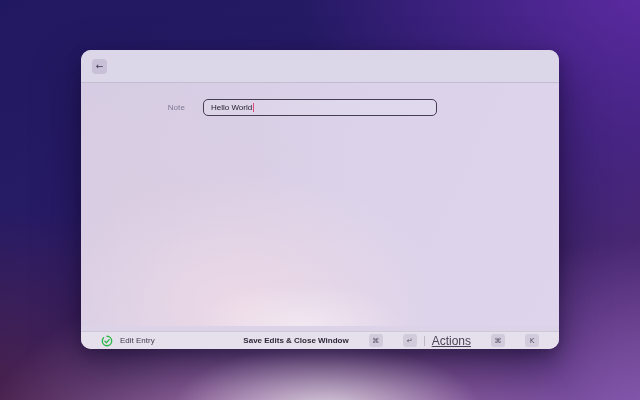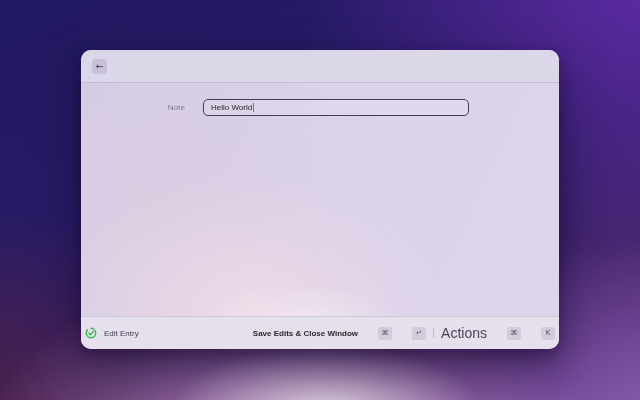--- a/index.html
+++ b/index.html
@@ -44,40 +44,40 @@
       radial-gradient(ellipse 280px 190px at 34% 92%, #ecd9e6, rgba(236,217,230,0) 70%),
       radial-gradient(ellipse 300px 220px at 12% 45%, #d9cde2, rgba(217,205,226,0) 75%),
       linear-gradient(115deg, #d5cce3 0%, #dbd2e9 45%, #ded5ec 100%);
   }
   .form-row { display:flex; align-items:center; padding-top:16px; }
   .field-label {
     width:104px; text-align:right; margin-right:18px;
     font-size:8px; color:#7f7992; letter-spacing:0.1px;
   }
   .text-input {
-    width:266px; height:17px;
+    width:234px; height:17px;
     border:1px solid #463e52; border-radius:5px;
     background:rgba(255,255,255,0.12);
     display:flex; align-items:center; padding:0 7px;
     cursor:text;
   }
   .text-input .value { font-size:8px; color:#1f1b29; }
   .caret { width:1px; height:9px; margin-left:1px; background:#dd4b7e; }
 
   .window-footer {
-    position:absolute; left:0; right:0; bottom:0; height:33px;
+    position:absolute; left:0; right:0; bottom:0; height:18px;
     background:#e6e0ec;
     border-top:1px solid rgba(84,73,105,0.16);
-    display:flex; align-items:center; padding:0 4px;
+    display:flex; align-items:center; padding:0 20px;
   }
   .footer-left { display:flex; align-items:center; gap:7px; }
   .footer-source { font-size:8px; color:#3f3a4e; }
   .footer-right { margin-left:auto; display:flex; align-items:center; }
   .primary-label { font-size:8px; font-weight:700; color:#2d2839; }
-  .actions-label { font-size:14px; color:#4a4458; }
+  .actions-label { font-size:12px; color:#4a4458;text-decoration:underline; }
   .key-badge {
     display:inline-flex; align-items:center; justify-content:center;
     min-width:14px; height:13px; padding:0 3px;
     background:rgba(104,92,128,0.16); border-radius:3px;
     font-size:7px; color:#575164; margin-left:3px;
     font-family:"DejaVu Sans", sans-serif; cursor:pointer;
   }
   .shortcut-group { display:flex; align-items:center; cursor:pointer;gap:17px; }
   .footer-divider { width:1px; height:10px; background:rgba(70,60,90,0.25); margin:0 7px; }
   .check-icon { display:block; }

